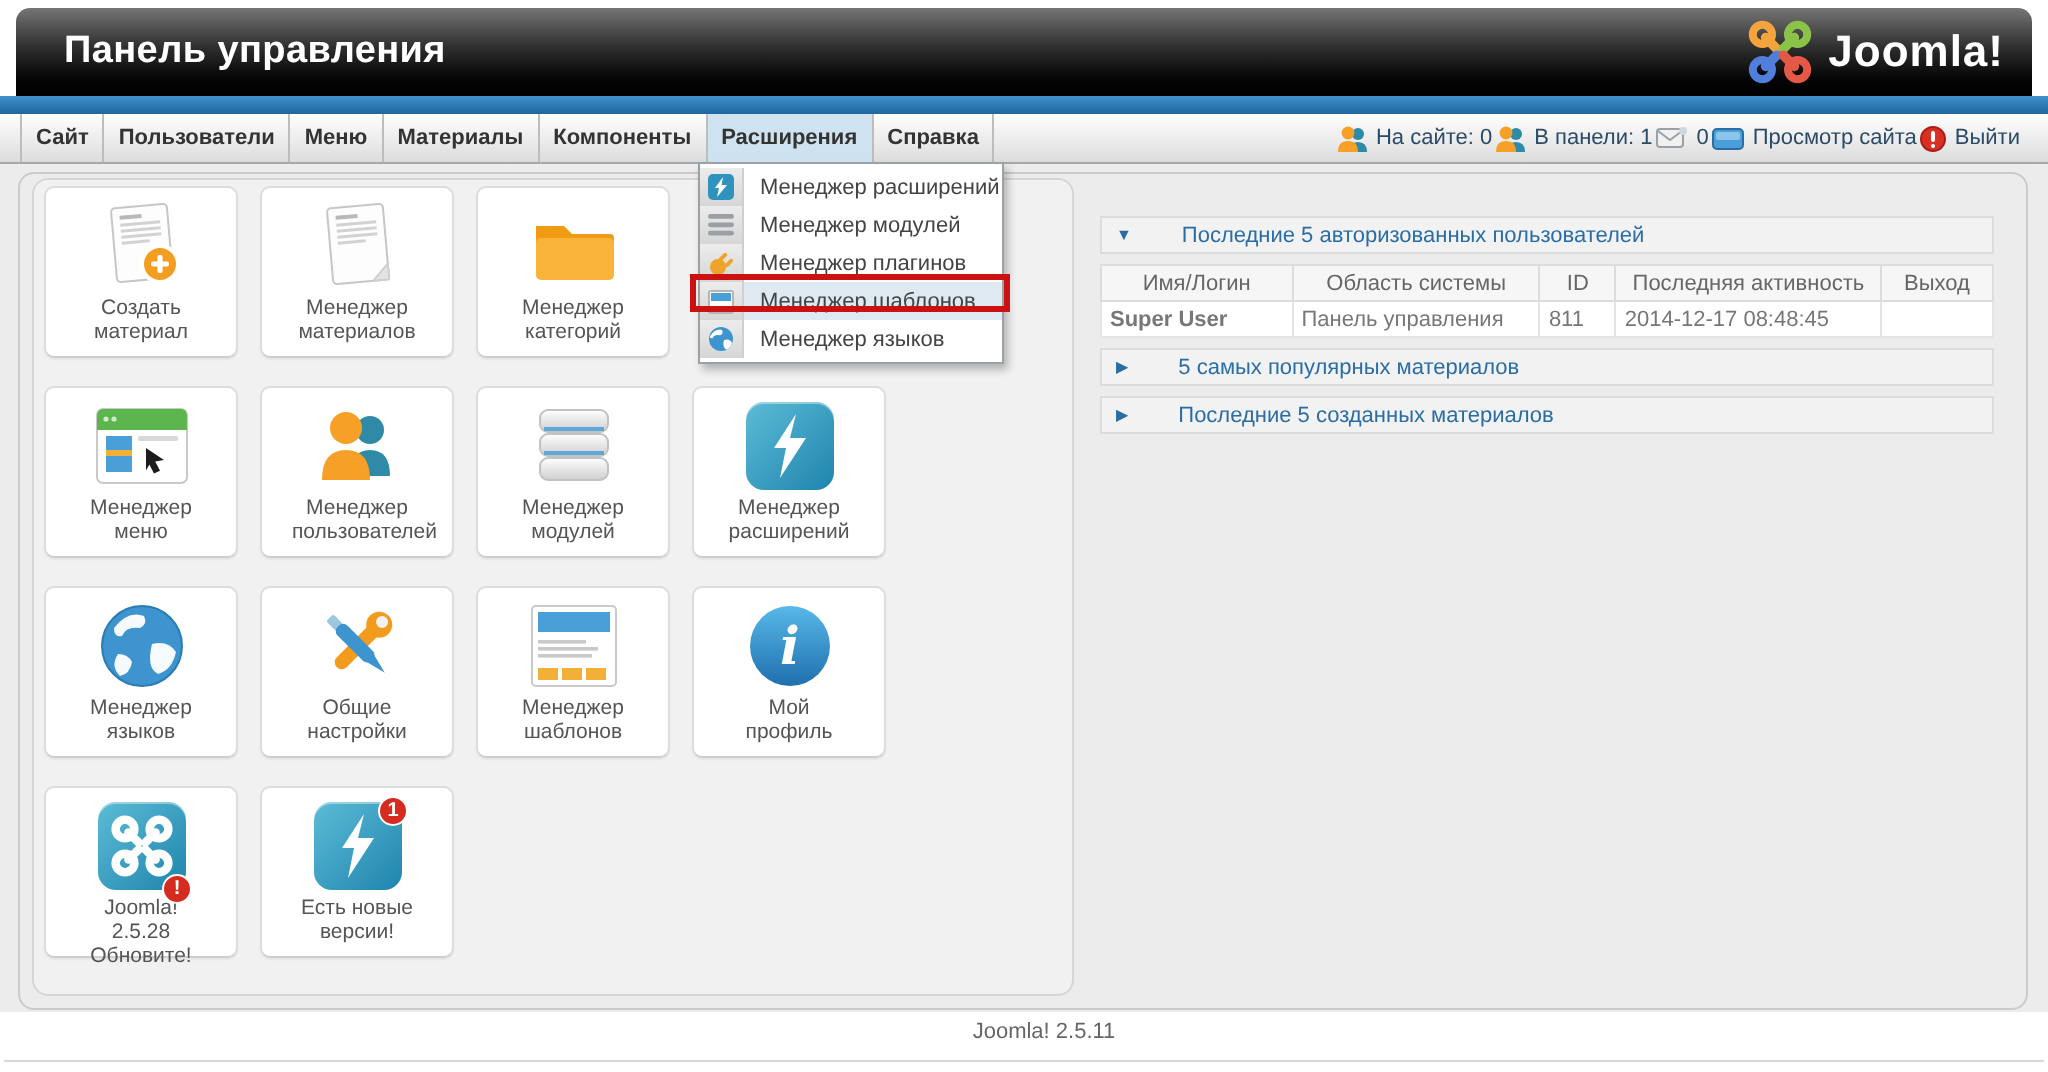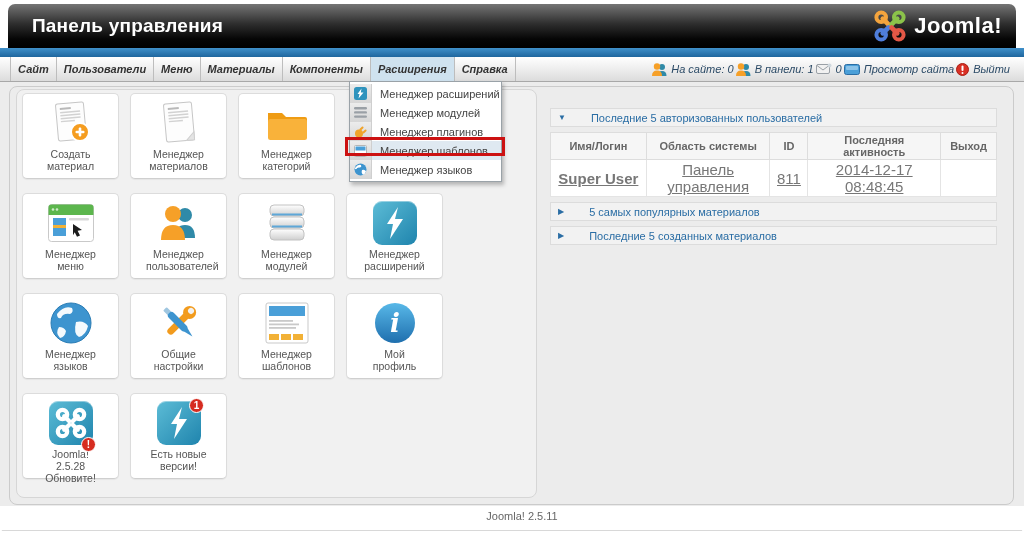--- a/index.html
+++ b/index.html
@@ -12,21 +12,21 @@
     background:linear-gradient(#757575, #2e2e2e 45%, #050505 80%, #000); }
   .topbar .title { position:absolute; left:24px; top:0; line-height:44px;
     color:#fff; font-size:19px; font-weight:bold; letter-spacing:.2px; }
   .logo { position:absolute; right:14px; top:6px; display:flex; align-items:center; gap:7px; }
   .logo .logo-text { color:#fff; font-size:22px; font-weight:bold; letter-spacing:.5px; }
   .bluebar { position:absolute; left:0; right:0; top:48px; height:9px;
     background:linear-gradient(#3f90ca, #1f669e); }
 
   
   .menubar { position:absolute; left:0; right:0; top:57px; height:25px;
-    background:linear-gradient(#ffffff, #dcdcdc); border-bottom:1px solid #a8a8a8;font-style:italic; }
+    background:linear-gradient(#ffffff, #dcdcdc); border-bottom:1px solid #a8a8a8; }
   .menu-items { position:absolute; left:10px; top:0; height:24px; display:flex; }
   .menu-item { padding:0 7px; line-height:24px; font-size:11px; font-weight:bold; color:#333;
     border-right:1px solid #bdbdbd; cursor:pointer; }
   .menu-item:first-child { border-left:1px solid #bdbdbd; }
   .menu-item.active { background:#cfe2ef; }
   .statusbar { position:absolute; right:14px; top:0; height:24px; display:flex;
     align-items:center; gap:2px; }
   .status-item { display:flex; align-items:center; gap:4px; font-size:11px; color:#2b4a66; cursor:pointer; }
 
   
@@ -64,23 +64,23 @@
     border:3px solid #cc1111; z-index:6; pointer-events:none; }
 
   
   .right-col { position:absolute; left:550px; top:108px; width:447px; }
   .sec { height:19px; background:#f2f2f2; border:1px solid #dcdcdc; margin-bottom:5px;
     display:flex; align-items:center; gap:6px; padding-left:7px; cursor:pointer; }
   .sec .arr { color:#2a6da4; font-size:8px; }
   .sec .sec-title { color:#2a6da4; font-size:11px; font-weight:normal;margin-left:19px; }
   table.users { width:100%; border-collapse:collapse; background:#fff; margin-bottom:5px; }
   table.users th { background:#f6f6f6; border:1px solid #ddd; font-size:11px; color:#666;
-    font-weight:bold; height:18px; text-align:center; padding:1px 4px; }
-  table.users td { border:1px solid #e4e4e4; font-size:15px; color:#777; text-align:center;
-    height:18px; padding:1px 4px;text-decoration:underline; }
+    font-weight:normal; height:18px; text-align:center; padding:1px 4px; }
+  table.users td { border:1px solid #e4e4e4; font-size:11px; color:#777; 
+    height:18px; padding:1px 4px; }
   td.uname { color:#2a6da4; font-weight:bold; text-align:left; padding-left:6px; cursor:pointer; }
 
   
   .footer { position:absolute; left:0; right:0; top:510px; text-align:center;
     font-size:11px; color:#666;padding-left:20px; }
   .bottom-line { position:absolute; left:0; right:0; top:530px; height:1px; background:#d8d8d8; }
 </style>
 </head>
 <body>
 

